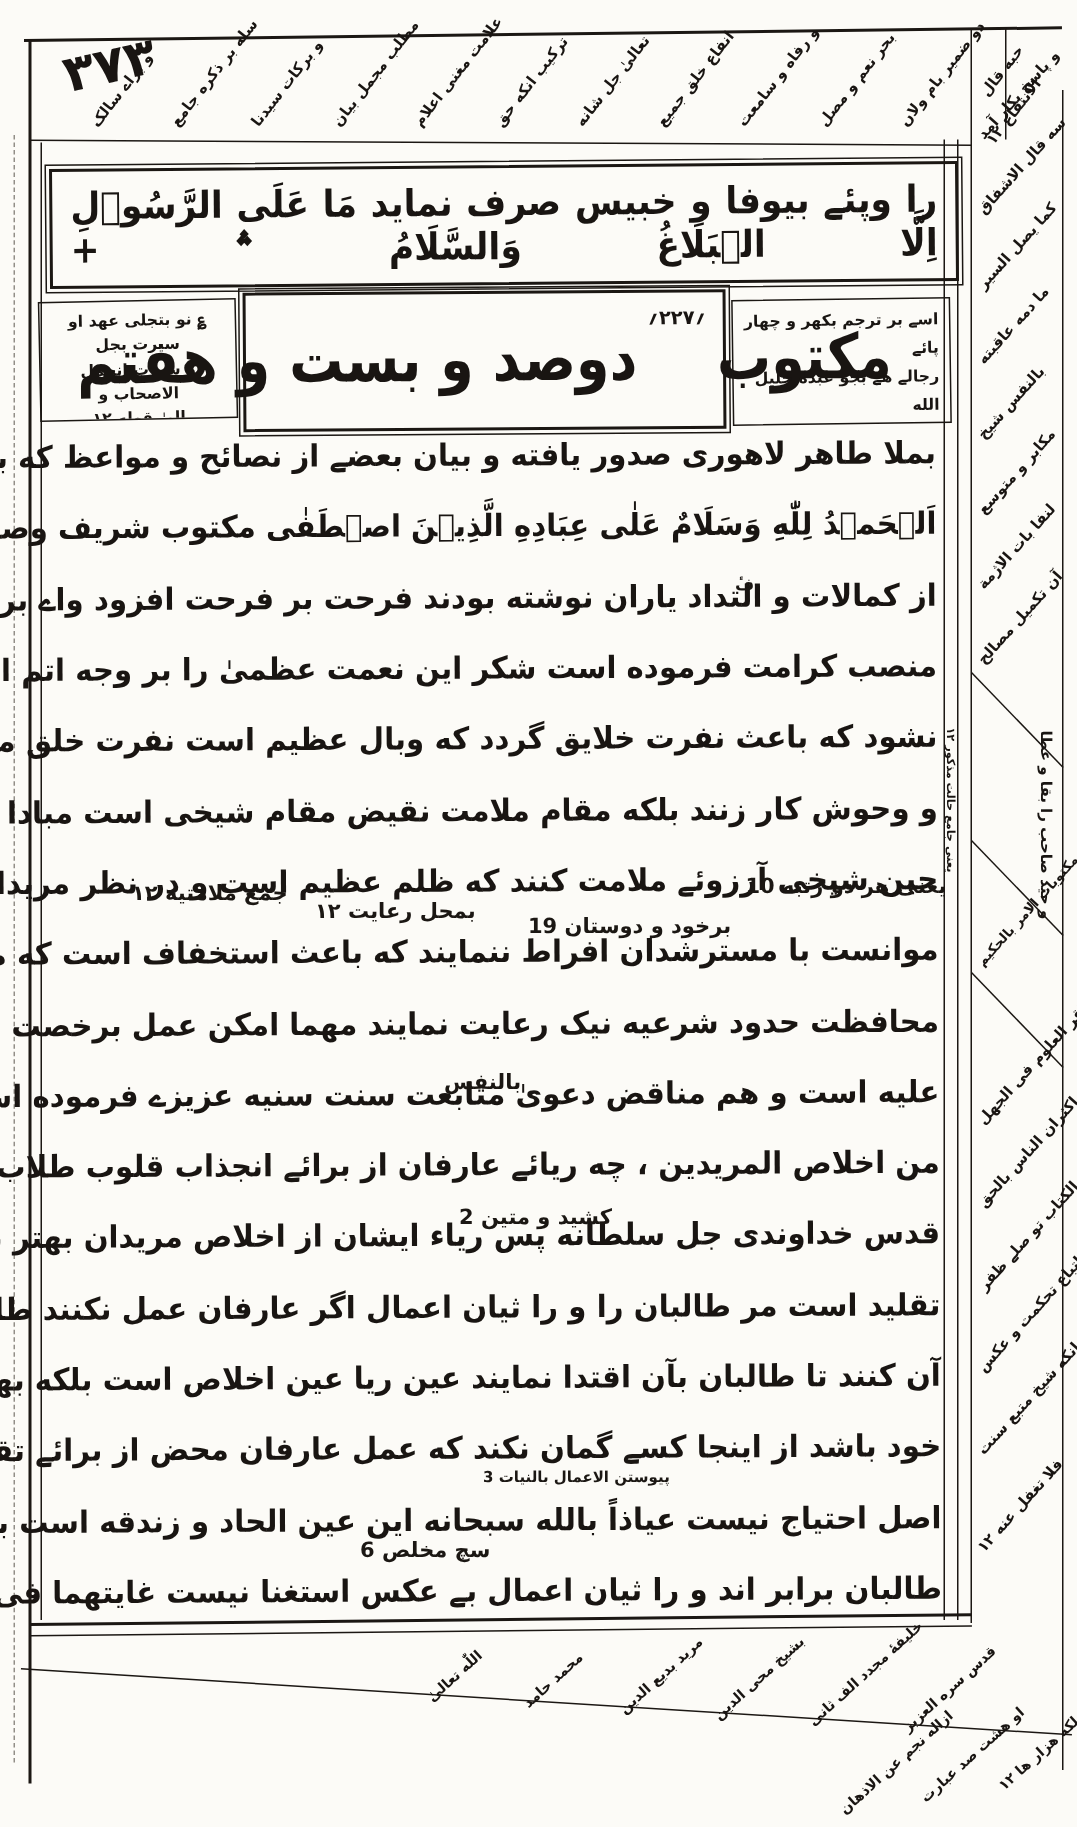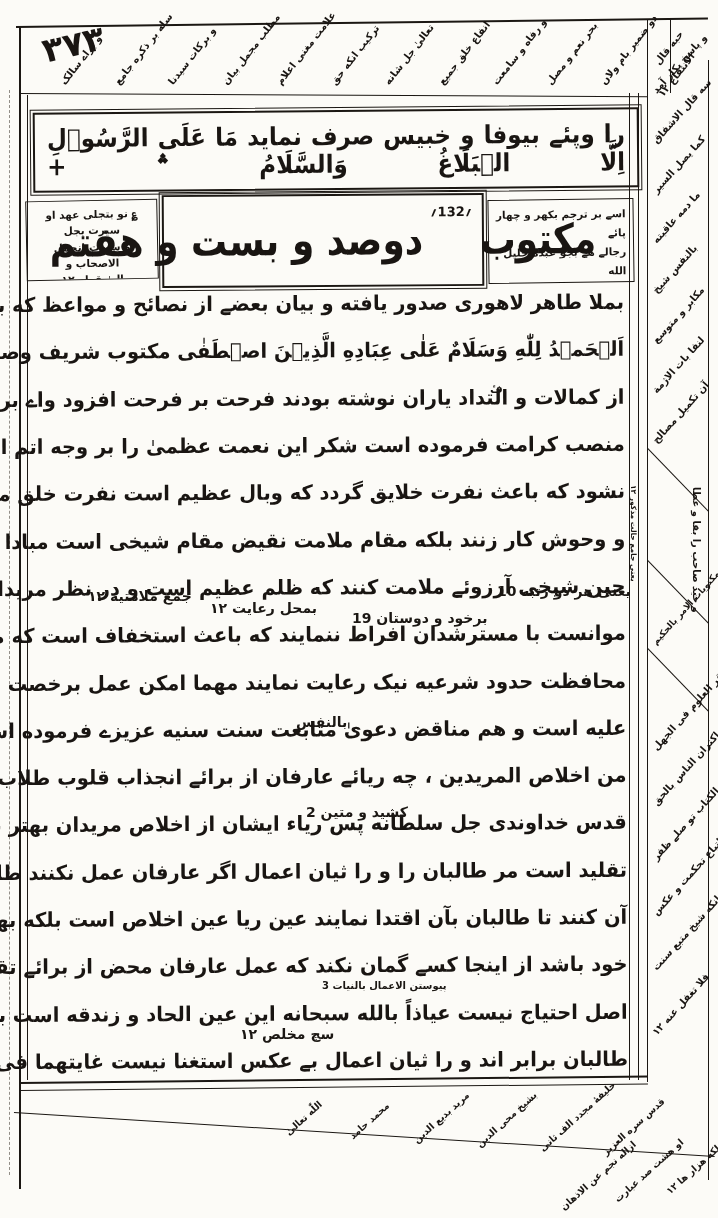--- a/index.html
+++ b/index.html
@@ -82,21 +82,21 @@
     <div class="band-text">را وپئے بیوفا و خبیس صرف نماید مَا عَلَی الرَّسُوۡلِ اِلَّا الۡبَلَاغُ وَالسَّلَامُ ؞ +</div>
   </div>
 
   <div class="hbox hbox-left">
     <div>؏ نو بتجلی عهد او سیرت بجل</div>
     <div>و سیرت انجمل الاصحاب و</div>
     <div>الیٰ قوله ۱۲</div>
   </div>
   <div class="hbox-center">
     <span class="h-big">مکتوب</span>
-    <span class="h-num">؍132؍</span>
+    <span class="h-num">؍۲۲۷؍</span>
     <span class="h-big">دوصد و بست و هفتم</span>
   </div>
   <div class="hbox hbox-right">
     <div>اسے بر ترجم بکهر و چهار پائے</div>
     <div>رجالے هے بجو عبده جلیل الله</div>
     <div>و بے فتح صاد خطا است ۱۲ ع</div>
   </div>
 
   <div class="main">
     <div class="tl">بملا طاهر لاهوری صدور یافته و بیان بعضے از نصائح و مواعظ که بمقام شیخی و تکمیل تعلق دارد</div>
@@ -119,21 +119,21 @@
   </div>
 
   <span class="gloss" style="left:490px;top:383px;font-size:11px">فٔ</span>
   <span class="gloss" style="left:88px;top:588px">جمع ملامتیه ۱۲</span>
   <span class="gloss" style="left:352px;top:610px">برخود و دوستان 19</span>
   <span class="gloss" style="left:497px;top:583px">یعنی هر دو رتبه 10</span>
   <span class="gloss" style="left:210px;top:600px">بمحل رعایت ۱۲</span>
   <span class="gloss" style="left:296px;top:714px">بالنفس</span>
   <span class="gloss" style="left:306px;top:804px">کشید و متین 2</span>
   <span class="gloss" style="left:322px;top:980px;font-size:10px">پیوستن الاعمال بالنیات 3</span>
-  <span class="gloss" style="left:240px;top:1026px">سچ مخلص ۱۲</span>
+  <span class="gloss" style="left:240px;top:1026px">سچ مخلص 6</span>
   <span class="vert" style="left:629px;top:452px;height:130px;font-size:7.5px">یعنی جامع حالت مذکور ۱۲</span>
 
   <div class="note rnote" style="left:650px;top:88px">و پاسخ بکار آمد</div>
   <div class="note rnote" style="left:650px;top:138px">سه قال الاشفاق</div>
   <div class="note rnote" style="left:650px;top:188px">کما یصل السیر</div>
   <div class="note rnote" style="left:650px;top:238px">ما دمه عاقبته</div>
   <div class="note rnote" style="left:650px;top:288px">بالنفس شیخ</div>
   <div class="note rnote" style="left:650px;top:338px">مکابر و متوسع</div>
   <div class="note rnote" style="left:650px;top:388px">لنفا بات الاژمة</div>
   <div class="note rnote" style="left:650px;top:438px">آن تکمیل مصالح</div>

